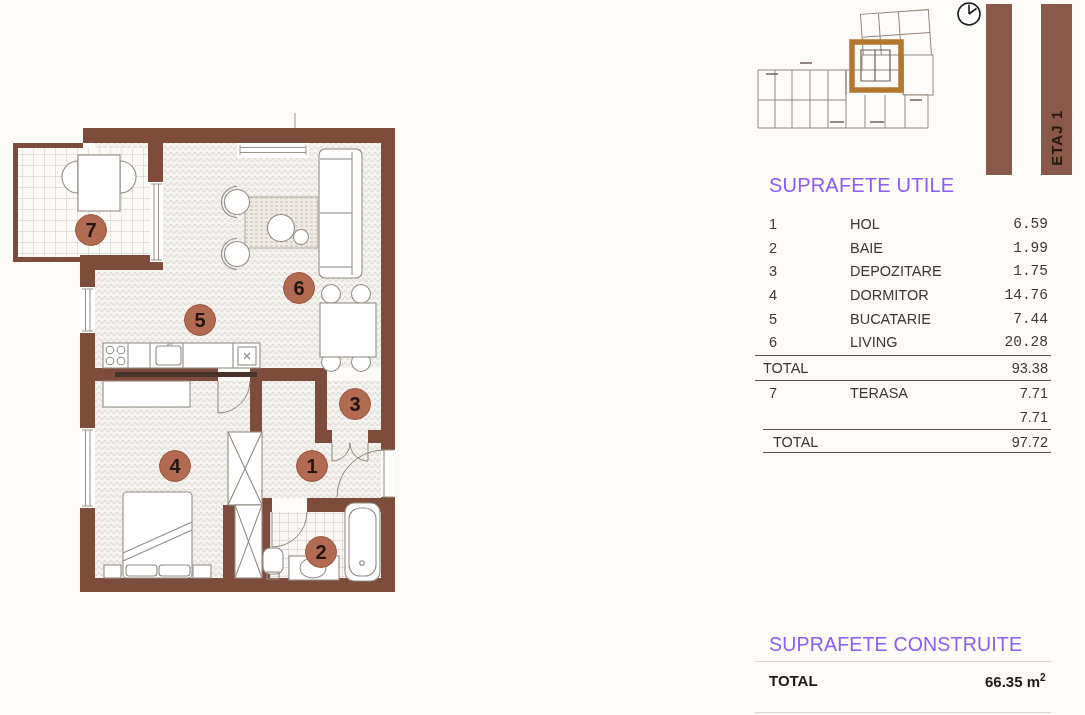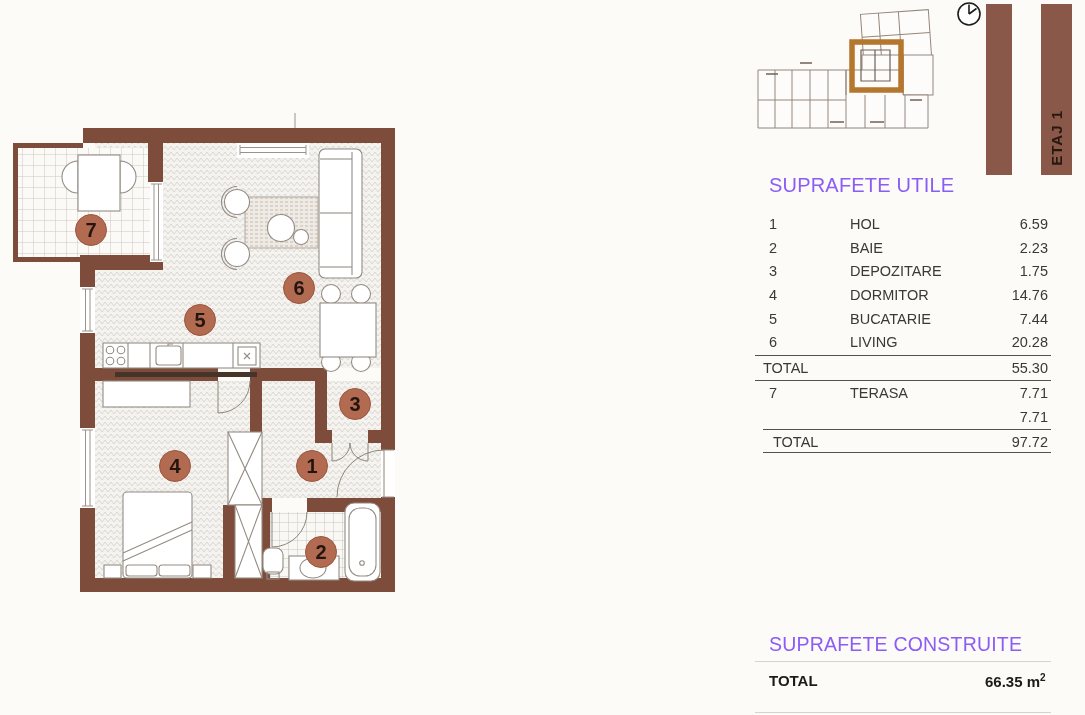--- a/index.html
+++ b/index.html
@@ -20,21 +20,21 @@
     font-size:15px;font-weight:bold;color:#26180f;letter-spacing:1px;white-space:nowrap;
   }
   
   #utile{position:absolute;left:755px;top:0;width:296px;height:470px;color:#3c3835;}
   .panel-title{position:absolute;left:14px;font-size:20px;color:#8b5cf6;letter-spacing:.2px;white-space:nowrap;}
   #utile-title{top:174px;}
   #utile-rows{position:absolute;top:212px;left:0;right:0;}
   .urow{display:flex;height:23.7px;align-items:center;font-size:14.5px;}
   .c1{width:95px;padding-left:14px;box-sizing:border-box;}
   .c2{flex:1;}
-  .c3{text-align:right;padding-right:3px;}
+  .c3{text-align:right;padding-right:3px;font-family:Liberation Mono, monospace;}
   .rule{position:absolute;left:0;right:0;border-top:1.4px solid #55504c;}
   .rule.light{border-top:1px solid #d8d2cc;}
   .rule.inset{left:8px;}
   #rule-1{top:355px;} #rule-2{top:379.5px;} #rule-3{top:429px;} #rule-4{top:452px;}
   .trow{position:absolute;left:0;right:0;display:flex;height:23px;align-items:center;font-size:14.5px;}
   #total-row{top:356px;} #total-row .tl{padding-left:8px;}
   #terasa-row{top:381px;}
   #terasa-row2{top:405px;}
   #gtotal-row{top:430px;} #gtotal-row .tl{padding-left:18px;}
   .tl{flex:1;} .tv{text-align:right;padding-right:3px;}
@@ -280,21 +280,21 @@
 
   <div id="utile-rows">
     <div class="urow">
       <span class="c1">1</span>
       <span class="c2">HOL</span>
       <span class="c3">6.59</span>
     </div>
     <div class="urow">
       <span class="c1">2</span>
       <span class="c2">BAIE</span>
-      <span class="c3">2.23</span>
+      <span class="c3">1.99</span>
     </div>
     <div class="urow">
       <span class="c1">3</span>
       <span class="c2">DEPOZITARE</span>
       <span class="c3">1.75</span>
     </div>
     <div class="urow">
       <span class="c1">4</span>
       <span class="c2">DORMITOR</span>
       <span class="c3">14.76</span>
@@ -307,21 +307,21 @@
     <div class="urow">
       <span class="c1">6</span>
       <span class="c2">LIVING</span>
       <span class="c3">20.28</span>
     </div>
   </div>
 
   <div class="rule" id="rule-1"></div>
   <div class="trow" id="total-row">
     <span class="tl">TOTAL</span>
-    <span class="tv">55.30</span>
+    <span class="tv">93.38</span>
   </div>
   <div class="rule" id="rule-2"></div>
 
   <div class="trow" id="terasa-row">
     <span class="c1">7</span>
     <span class="c2">TERASA</span>
     <span class="tv">7.71</span>
   </div>
   <div class="trow" id="terasa-row2">
     <span class="tl"></span>

